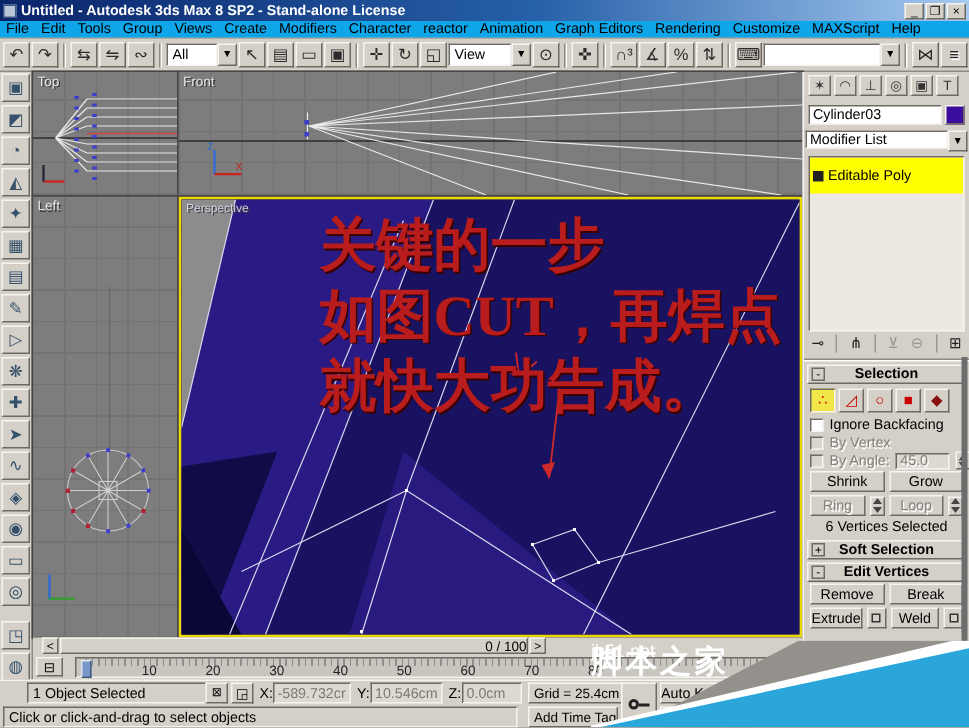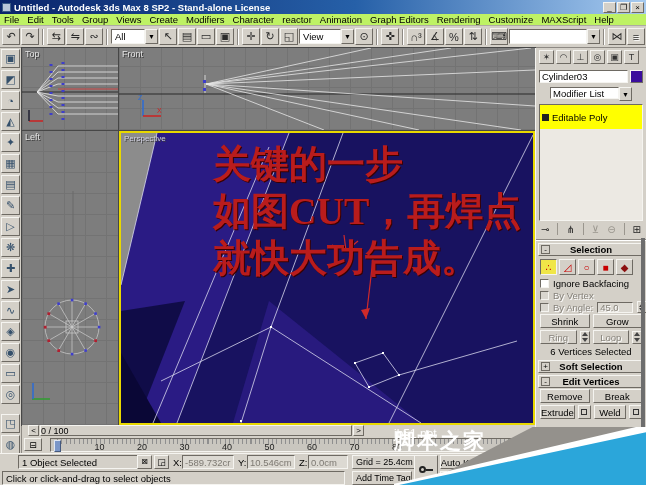--- a/index.html
+++ b/index.html
@@ -12,21 +12,21 @@
   .grayed{color:#86827a;text-shadow:1px 1px 0 #fff}
 
   
   #titlebar{position:absolute;left:0;top:0;width:646px;height:14px;
     background:linear-gradient(90deg,#0a246a,#2660a8 55%,#a6caf0);display:flex;align-items:center;padding:0 2px}
   #appicon{width:9px;height:9px;background:#b9c6d8;border:1px solid #3a5a86;margin-right:3px;flex:0 0 auto}
   #wtitle{color:#fff;font-weight:bold;font-size:9.5px;white-space:nowrap;flex:1;overflow:hidden}
   .wb{width:13px;height:11px;margin-left:1px;font-size:8px;line-height:9px;text-align:center;color:#000;flex:0 0 auto}
 
   
-  #menubar{position:absolute;left:0;top:14px;width:646px;height:12px;background:#bef264;display:flex;align-items:center;border-bottom:1px solid #aeaaa2}
+  #menubar{position:absolute;left:0;top:14px;width:646px;height:12px;background:#0ea5e9;display:flex;align-items:center;border-bottom:1px solid #aeaaa2}
   .mi{padding:0 4px;font-size:9.5px;white-space:nowrap;cursor:default}
 
   
   #toolbar{position:absolute;left:0;top:26px;width:646px;height:22px;background:#d4d0c8;display:flex;align-items:center;gap:1px;padding:0 2px;border-bottom:1px solid #8d8983}
   .tbtn{width:18px;height:17px;display:flex;align-items:center;justify-content:center;font-size:11px;color:#2b2b2b;flex:0 0 auto}
   .tsep{width:2px;height:16px;border-left:1px solid #8d8983;border-right:1px solid #fff;margin:0 2px;flex:0 0 auto}
   .combo{display:flex;height:15px;flex:0 0 auto}
   .combo .ctxt{background:#fff;border:1px solid;border-color:#6e6a63 #f5f4f0 #f5f4f0 #6e6a63;font-size:9.5px;padding:0 3px;display:flex;align-items:center}
   .combo .carr{width:13px;display:flex;align-items:center;justify-content:center;font-size:7px}
 
@@ -48,21 +48,21 @@
     font-family:"Liberation Serif","DejaVu Serif",serif;font-weight:bold;font-size:38px;line-height:47px;white-space:nowrap;
     text-shadow:1px 1px 0 #3a0000}
 
   
   #cpanel{position:absolute;left:535px;top:48px;width:111px;height:407px;background:#d4d0c8;border-left:1px solid #f5f4f0;font-size:10px}
   .cp-tabs{display:flex;gap:2px;padding:2px 3px;height:19px}
   .cp-tab{width:15px;height:14px;display:flex;align-items:center;justify-content:center;font-size:9px;color:#333}
   .cp-row{display:flex;gap:2px;margin:3px 3px 0;height:13px}
   .fld{flex:1;height:13px;font-size:9.5px;padding:0 2px;display:flex;align-items:center;overflow:hidden;white-space:nowrap}
   #swatch{width:13px;height:13px;flex:0 0 auto}
-  .cp-combo{display:flex;margin:4px 14px 0;height:14px}
+  .cp-combo{display:flex;margin:4px 1px 0;height:14px}
   .cp-combo .fld{height:12px}
   .cp-combo .carr{width:13px;display:flex;align-items:center;justify-content:center;font-size:7px}
   #stackbox{margin:3px 3px 0;height:117px;background:#ece9e3;overflow:hidden}
   #stackrow{height:13px;background:#ffff00;display:flex;align-items:center;gap:3px;padding:12px 2px;font-size:9.5px;white-space:nowrap}
   #stackrow .bulb{width:7px;height:7px;background:#222;flex:0 0 auto}
   #stackbtns{display:flex;align-items:center;justify-content:space-between;height:16px;padding:0 5px}
   .sbico{font-size:10px;color:#222}
   .sbico.gray{color:#9a968e}
   .ssep{width:1px;height:12px;background:#9a968e}
   .cp-sep{height:2px;border-top:1px solid #8d8983;border-bottom:1px solid #fff;margin:2px 0}
@@ -81,21 +81,21 @@
   .spin i.up b{width:0;height:0;border-left:3px solid transparent;border-right:3px solid transparent;border-bottom:4px solid #444}
   .spin i.dn b{width:0;height:0;border-left:3px solid transparent;border-right:3px solid transparent;border-top:4px solid #444}
   .cnt-row{text-align:center;font-size:9.5px;height:13px;line-height:13px}
   .sq-btn{width:13px;height:14px;display:flex;align-items:center;justify-content:center;flex:0 0 auto}
   .sq-btn b{width:6px;height:6px;border:1px solid #333}
   #cpscroll{position:absolute;right:1px;top:190px;width:4px;height:215px;background:#6d6d6d}
 
   
   #timeslider{position:absolute;left:22px;top:425px;width:513px;height:12px;background:#d4d0c8}
   .ts-arr{position:absolute;top:0;width:11px;height:11px;font-size:8px;line-height:10px;text-align:center}
-  #ts-handle{position:absolute;left:18px;top:0;width:312px;height:11px;text-align:left;font-size:9px;line-height:10px}
+  #ts-handle{position:absolute;left:18px;top:0;width:312px;height:11px;text-align:right;font-size:9px;line-height:10px}
   #trackbar{position:absolute;left:22px;top:437px;width:513px;height:16px;background:#d4d0c8}
   #trackfilter{position:absolute;left:2px;top:1px;width:18px;height:13px;font-size:9px;line-height:12px;text-align:center}
   #ruler{position:absolute;left:28px;top:1px;width:478px;height:14px;background:#c9c6bf;
     background-image:repeating-linear-gradient(90deg,#8f8f8f 0 1px,transparent 1px 4.3px);background-size:100% 5px;background-repeat:no-repeat;background-position:6px 0}
   .tick{position:absolute;top:3px;font-size:9px;color:#222;transform:translateX(-50%)}
   #tb-handle{position:absolute;left:3px;top:1px;width:7px;height:12px;background:#7a96c8;border:1px solid;border-color:#dfe6f2 #44597e #44597e #dfe6f2}
 
   
   #statusbar{position:absolute;left:0;top:453px;width:646px;height:32px;background:#d4d0c8;border-top:1px solid #f5f4f0}
   .st{position:absolute;font-size:9.5px}

